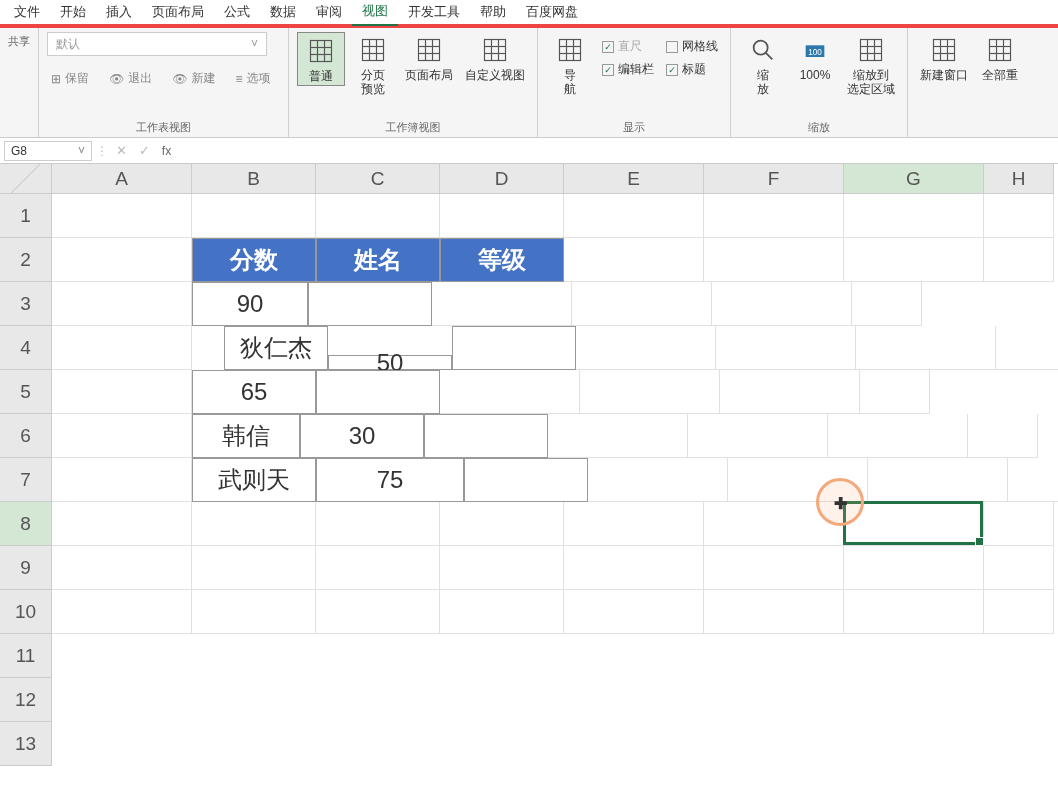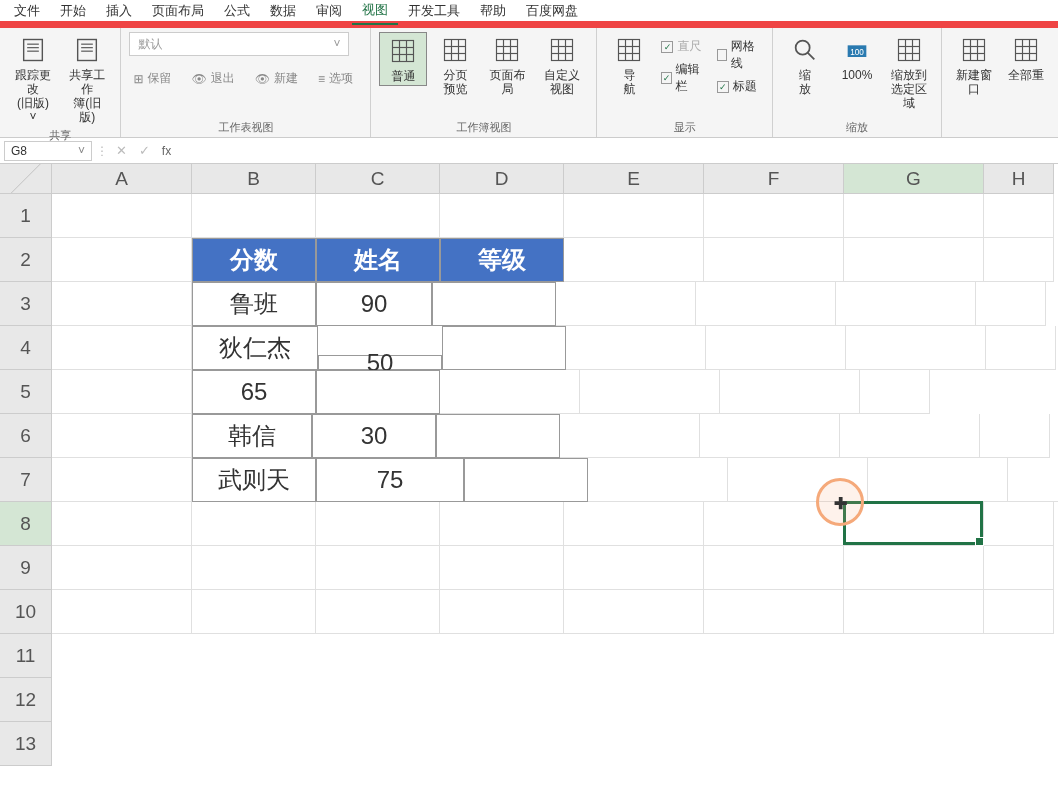--- a/index.html
+++ b/index.html
@@ -1,18 +1,18 @@
 <!DOCTYPE html>
 <html><head>
   <meta charset="utf-8">
   <style>
     * { margin: 0; padding: 0; box-sizing: border-box; font-family: "Microsoft YaHei", sans-serif; }
     body { background: #fff; font-size: 12px; color: #333; overflow: hidden; width: 1058px; height: 792px; }
     
-    .menubar { display: flex; align-items: center; height: 28px; background: #fff; border-bottom: 7px solid #ef4444; padding: 0 4px; }
+    .menubar { display: flex; align-items: center; height: 28px; background: #fff; border-bottom: 4px solid #ef4444; padding: 0 4px; }
     .menubar span { padding: 4px 10px; cursor: pointer; font-size: 13px; }
     .menubar span.active { color: #217346; border-bottom: 2px solid #217346; font-weight: 500; }
     
     .ribbon { display: flex; height: 110px; background: #f5f5f5; border-bottom: 1px solid #ccc; }
     .group { display: flex; flex-direction: column; border-right: 1px solid #d0d0d0; padding: 4px 8px 2px; }
     .group-body { display: flex; align-items: flex-start; flex: 1; gap: 4px; }
     .group-label { text-align: center; font-size: 11px; color: #666; padding-top: 2px; }
     
     .rbtn { display: flex; flex-direction: column; align-items: center; justify-content: flex-start; padding: 2px 4px; cursor: pointer; min-width: 48px; font-size: 12px; }
     .rbtn .ico { width: 32px; height: 32px; margin-bottom: 2px; display: flex; align-items: center; justify-content: center; }
@@ -66,44 +66,20 @@
     <span>数据</span>
     <span>审阅</span>
     <span class="active">视图</span>
     <span>开发工具</span>
     <span>帮助</span>
     <span>百度网盘</span>
   </div>
 
 <div class="ribbon">
   <div class="group">
-    <div class="group-body" id="gshare">
-        <div class="rbtn">
-          <div class="ico">
-            <svg width="28" height="28" viewBox="0 0 24 24">
-              <rect x="4" y="3" width="16" height="18" fill="none" stroke="#555" stroke-width="1.2"></rect>
-              <line x1="7" y1="7" x2="17" y2="7" stroke="#555"></line>
-              <line x1="7" y1="10" x2="17" y2="10" stroke="#555"></line>
-              <line x1="7" y1="13" x2="17" y2="13" stroke="#555"></line>
-            </svg>
-          </div>
-          <div class="lbl">跟踪更改<br>(旧版) ˅</div>
-        </div>
-        <div class="rbtn">
-          <div class="ico">
-            <svg width="28" height="28" viewBox="0 0 24 24">
-              <rect x="4" y="3" width="16" height="18" fill="none" stroke="#555" stroke-width="1.2"></rect>
-              <line x1="7" y1="7" x2="17" y2="7" stroke="#555"></line>
-              <line x1="7" y1="10" x2="17" y2="10" stroke="#555"></line>
-              <line x1="7" y1="13" x2="17" y2="13" stroke="#555"></line>
-            </svg>
-          </div>
-          <div class="lbl">共享工作<br>簿(旧版)</div>
-        </div>
-      </div>
     <div class="group-label">共享</div>
   </div>
   <div class="group" style="min-width:250px">
     <div class="group-body" style="flex-direction:column;width:100%">
       <div class="dropdown-box">
         <span>默认</span>
           <span>˅</span>
       </div>
       <div style="display:flex;gap:12px" id="gsview">
           <div class="small-item">
@@ -337,50 +313,49 @@
         <div class="cell th-cell" style="width: 124px;">分数</div>
         <div class="cell th-cell" style="width: 124px;">姓名</div>
         <div class="cell th-cell" style="width: 124px;">等级</div>
         <div class="cell" style="width: 140px;"></div>
         <div class="cell" style="width: 140px;"></div>
         <div class="cell" style="width: 140px;"></div>
         <div class="cell" style="width: 70px;"></div>
       </div>
       <div class="cellrow">
         <div class="cell" style="width: 140px;"></div>
-        <div class="cell td-cell" style="width: 124px;">鲁班</div>
         <div class="cell td-cell" style="width: 116px;">90</div>
         <div class="cell td-cell" style="width: 124px;"></div>
         <div class="cell" style="width: 140px;"></div>
         <div class="cell" style="width: 140px;"></div>
         <div class="cell" style="width: 140px;"></div>
         <div class="cell" style="width: 70px;"></div>
       </div>
       <div class="cellrow">
         <div class="cell" style="width: 140px;"></div>
-        <div class="cell td-cell" style="width: 126px;">狄仁杰</div>
+        <div class="cell td-cell" style="width: 104px; margin-left: 32px;">狄仁杰</div>
         <div class="cell td-cell" style="width: 124px; margin-top: 29px;">50</div>
         <div class="cell td-cell" style="width: 124px;"></div>
         <div class="cell" style="width: 140px;"></div>
         <div class="cell" style="width: 140px;"></div>
         <div class="cell" style="width: 140px;"></div>
         <div class="cell" style="width: 70px;"></div>
       </div>
       <div class="cellrow">
         <div class="cell" style="width: 140px;"></div>
         <div class="cell td-cell" style="width: 124px;">65</div>
         <div class="cell td-cell" style="width: 124px;"></div>
         <div class="cell" style="width: 140px;"></div>
         <div class="cell" style="width: 140px;"></div>
         <div class="cell" style="width: 140px;"></div>
         <div class="cell" style="width: 70px;"></div>
       </div>
       <div class="cellrow">
         <div class="cell" style="width: 140px;"></div>
-        <div class="cell td-cell" style="width: 120px;">韩信</div>
+        <div class="cell td-cell" style="width: 108px;">韩信</div>
         <div class="cell td-cell" style="width: 124px;">30</div>
         <div class="cell td-cell" style="width: 124px;"></div>
         <div class="cell" style="width: 140px;"></div>
         <div class="cell" style="width: 140px;"></div>
         <div class="cell" style="width: 140px;"></div>
         <div class="cell" style="width: 70px;"></div>
       </div>
       <div class="cellrow">
         <div class="cell" style="width: 140px;"></div>
         <div class="cell td-cell" style="width: 124px;">武则天</div>

